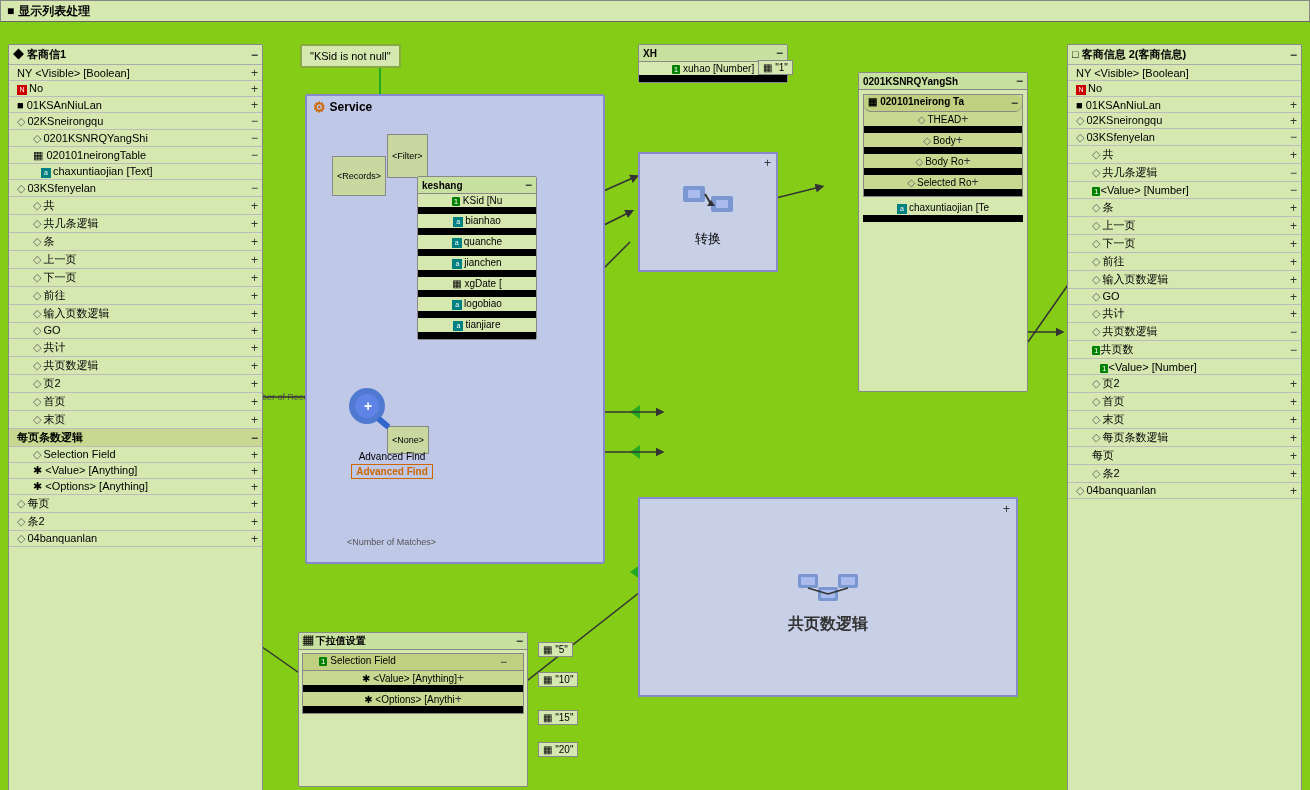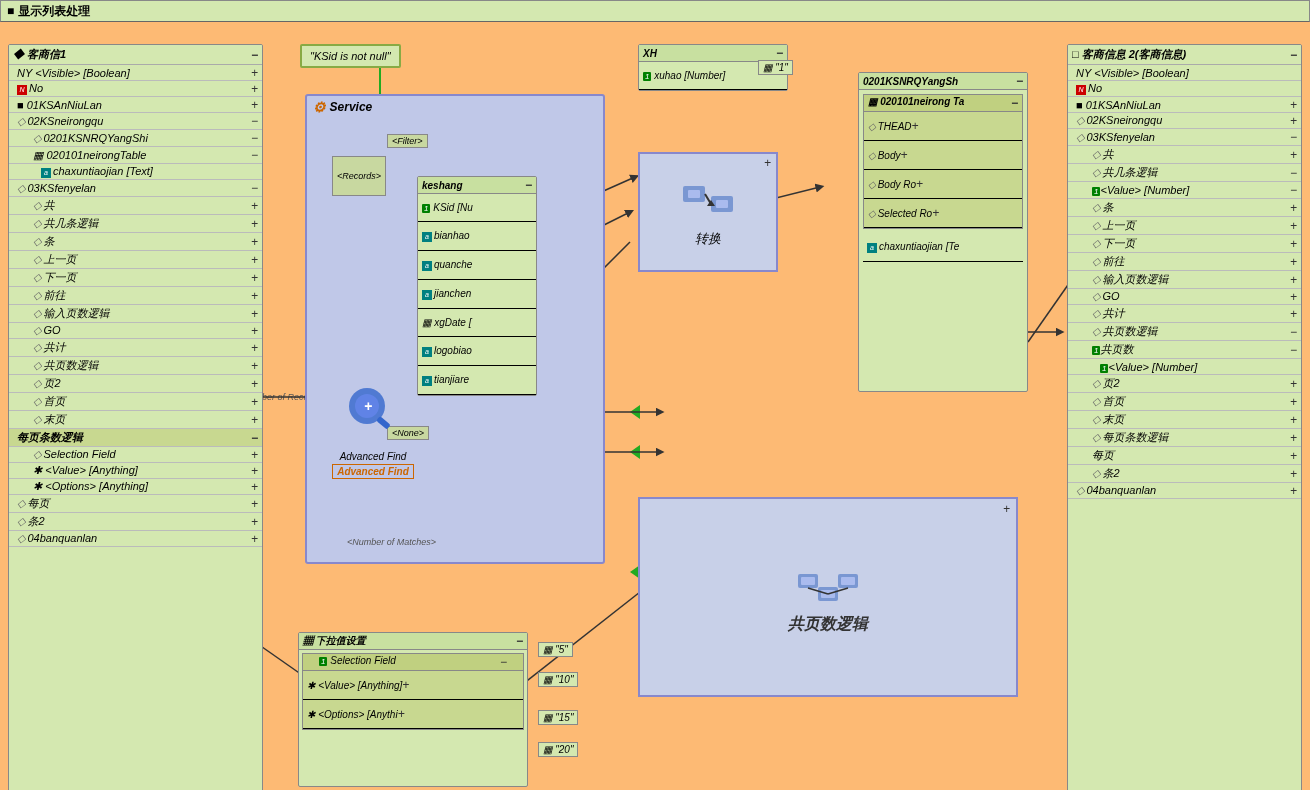--- a/index.html
+++ b/index.html
@@ -62,22 +62,21 @@
     }
     .diamond { color: #666; margin-right: 2px; }
 
     
     .canvas {
       position: absolute;
       top: 22px;
       left: 0;
       right: 0;
       bottom: 0;
-      background: #fdba74;
-      font-style: italic;
+      background: #84cc16;
     }
 
     
     .node {
       position: absolute;
       background: #d4e8b0;
       border: 1px solid #888;
       border-radius: 2px;
       font-size: 10px;
     }
@@ -85,25 +84,25 @@
       background: #c8e0a0;
       border-bottom: 1px solid #888;
       padding: 1px 4px;
       font-size: 10px;
       font-weight: bold;
       display: flex;
       align-items: center;
       justify-content: space-between;
     }
     .node-row {
-      padding: 8px 4px;
-      display: flex;
-      align-items: center;
-      justify-content: flex-start;
-      border-bottom: 1px solid #000000;
+      padding: 1px 4px;
+      display: flex;
+      align-items: center;
+      justify-content: center;
+      border-bottom: 7px solid #000000;
       min-height: 14px;
     }
     .red-icon {
       display: inline-block;
       width: 10px;
       height: 10px;
       background: #cc0000;
       color: white;
       font-size: 7px;
       text-align: center;
@@ -372,21 +371,21 @@
   <div class="condition-node" style="left:300px; top:22px;">
     <span>"KSid is not null"</span>
   </div>
 
   <div class="blue-panel" style="left:305px; top:72px; width:300px; height:470px;">
     <div style="padding:3px 6px; font-size:12px; font-weight:bold; display:flex; align-items:center; gap:4px;">
       <span style="color:#cc6600; font-size:14px;">⚙</span>
       <span>Service</span>
     </div>
 
-    <div style="position:absolute; top:38px; left:80px; background:#c8d8a0; border:1px solid #888; padding:1px 4px; font-size:9px;">
+    <div style="position:absolute; top:38px; left:80px; background:#c8d8a0; border:1px solid #888; padding:16px 4px; font-size:9px;">
       <span>&lt;Filter&gt;</span>
     </div>
 
     <div style="position:absolute; top:60px; left:25px; background:#c8d8a0; border:1px solid #888; padding:14px 4px; font-size:9px;">
       <span>&lt;Records&gt;</span>
     </div>
 
     <div class="node" style="position:absolute; top:80px; left:110px; width:120px;">
       <div class="node-header">
         <span>keshang</span>
@@ -408,38 +407,38 @@
         <span>▦ xgDate [</span>
       </div>
       <div class="node-row">
         <span><span class="teal-icon">a</span>logobiao</span>
       </div>
       <div class="node-row">
         <span><span class="teal-icon">a</span>tianjiare</span>
       </div>
     </div>
 
-    <div style="position:absolute; top:330px; left:80px; background:#c8d8a0; border:1px solid #888; padding:1px 4px; font-size:9px;text-align:right;">
+    <div style="position:absolute; top:330px; left:80px; background:#c8d8a0; border:1px solid #888; padding:8px 4px; font-size:9px;text-align:right;">
       <span>&lt;None&gt;</span>
     </div>
 
     <div style="position:absolute; top:395px; left:40px; font-size:9px; color:#555;margin-top:46px;">
       <span>&lt;Number of Matches&gt;</span>
     </div>
 
     <div style="position:absolute; top:280px; left:30px; width:70px; height:70px; display:flex; align-items:center; justify-content:center;">
 
       <svg width="60" height="60">
         <ellipse cx="25" cy="25" rx="18" ry="18" fill="#3366cc" opacity="0.8"></ellipse>
         <ellipse cx="25" cy="25" rx="12" ry="12" fill="#6688ee" opacity="0.7"></ellipse>
         <rect x="38" y="35" width="14" height="6" rx="2" fill="#3366cc" transform="rotate(40,38,35)"></rect>
         <text x="22" y="30" font-size="14" fill="white" font-weight="bold">+</text>
       </svg>
     </div>
-    <div style="position:absolute; top:355px; left:16px; text-align:center; width:100px;">
+    <div style="position:absolute; top:355px; left:35px; text-align:center; width:100px;">
       <div style="font-size:10px;">Advanced Find</div>
       <div style="color:#cc6600; border:1px solid #cc6600; padding:1px 4px; font-size:10px; font-weight:bold; display:inline-block; margin-top:2px;">Advanced Find</div>
     </div>
   </div>
 
   <div class="node" style="left:638px; top:22px; width:150px;">
     <div class="node-header">
       <span>XH</span>
       <span class="minus-btn">−</span>
     </div>
@@ -466,21 +465,21 @@
     <span class="plus-btn" style="position:absolute; top:3px; right:5px;">+</span>
   </div>
 
   <div class="node" style="left:858px; top:50px; width:170px; height:320px;">
     <div class="node-header">
       <span>0201KSNRQYangSh</span>
       <span class="minus-btn">−</span>
     </div>
 
     <div style="margin:4px; border:1px solid #888; background:#c8d890;">
-      <div style="background:#c0d080; border-bottom:1px solid #888; padding:1px 4px; font-size:10px; font-weight:bold; display:flex; justify-content:space-between;">
+      <div style="background:#c0d080; border-bottom:1px solid #888; padding:1px 4px; font-size:10px; font-weight:bold; display:flex; justify-content:space-between;border-radius:7px;">
         <span>▦ 020101neirong Ta</span>
         <span class="minus-btn">−</span>
       </div>
       <div class="node-row">
         <span><span class="diamond">◇</span>THEAD</span>
         <span class="plus-btn">+</span>
       </div>
       <div class="node-row">
         <span><span class="diamond">◇</span>Body</span>
         <span class="plus-btn">+</span>

